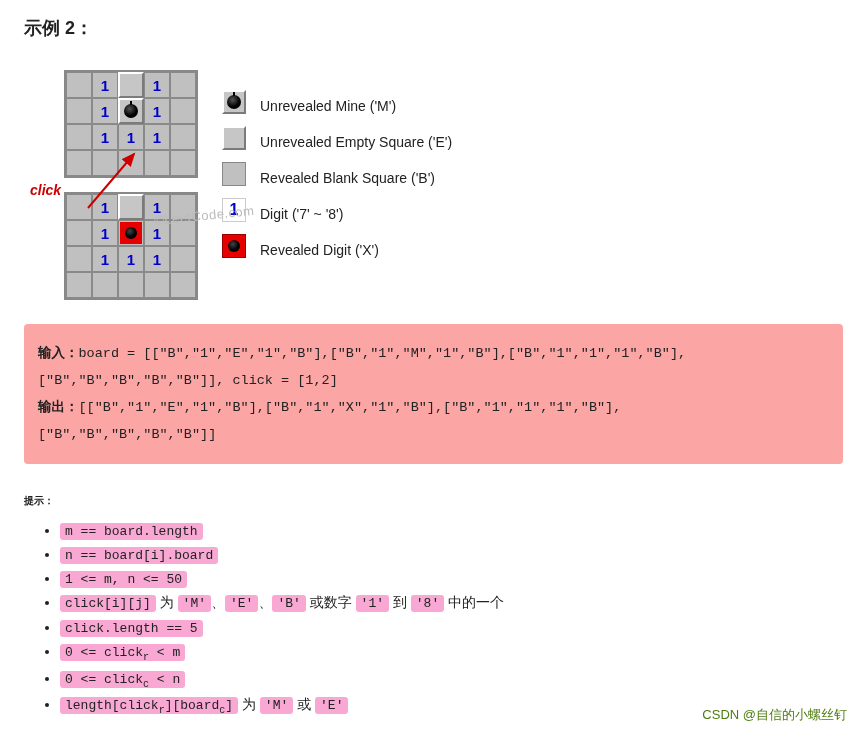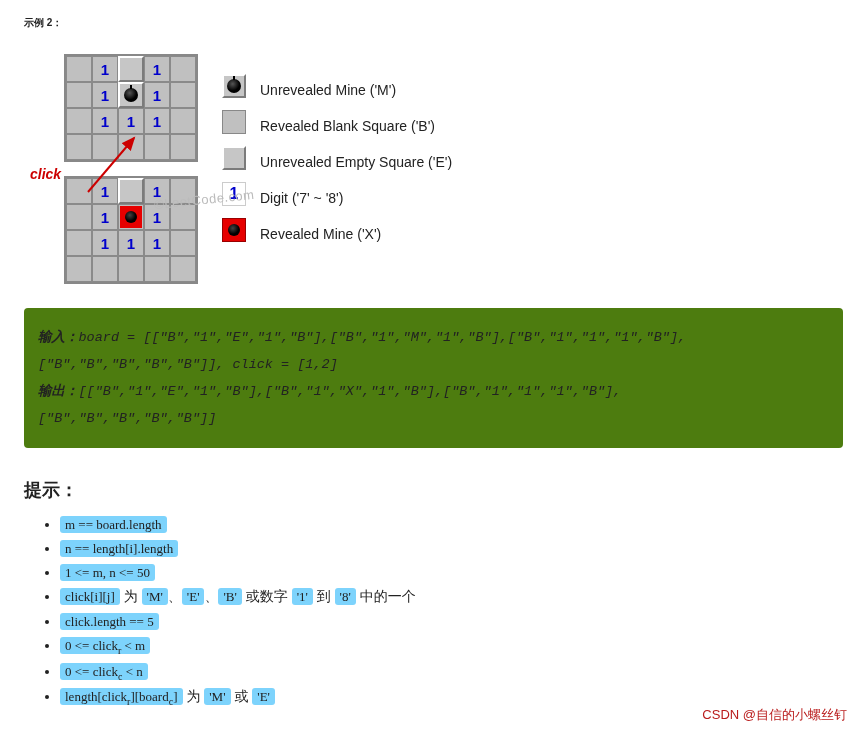--- a/index.html
+++ b/index.html
@@ -7,22 +7,22 @@
     font-size: 14px;
     color: #222;
     margin: 0;
     padding: 16px 24px;
     width: 867px;
     box-sizing: border-box;
     background: #fff;
   }
   .example-title {
     font-weight: bold;
-    font-size: 10px;
-    margin-bottom: 24px;
+    font-size: 18px;
+    margin-bottom: 30px;
   }
   .figure-area {
     display: flex;
     align-items: flex-start;
     gap: 24px;
     margin-left: 40px;
     margin-bottom: 24px;
   }
   .boards-col {
     position: relative;
@@ -135,59 +135,58 @@
     color: #0000cc;
     font-weight: bold;
     font-size: 16px;
   }
   .lb-red {
     background: #e60000;
     border: 1px solid #900;
   }
 
   .codebox {
-    background: #4d7c0f;
+    background: #fca5a5;
     border-radius: 4px;
     padding: 16px 14px;
     font-family: "Courier New", monospace;
     font-size: 13.5px;
     line-height: 2.0;
     white-space: pre-wrap;
     margin-bottom: 30px;
-    font-style: italic;
   }
   .codebox .lbl { font-weight: bold; }
 
   .hints-title {
     font-weight: bold;
-    font-size: 18px;
+    font-size: 10px;
     margin-bottom: 14px;
   }
   ul.hints {
     margin: 0 0 0 36px;
     padding: 0;
     list-style: disc;
   }
   ul.hints li {
     margin-bottom: 7px;
     font-size: 14px;
   }
   code.inline {
-    background: #7dd3fc;
+    background: #f9a8d4;
     padding: 1px 5px;
     border-radius: 3px;
-    font-family: Liberation Serif, serif;
+    font-family: Liberation Mono, monospace;
     font-size: 13px;
   }
   sub { font-size: 10px; }
   .footer-mark {
     position: fixed;
     right: 20px;
     bottom: 16px;
-    color: #b91c1c;
+    color: #4d7c0f;
     font-size: 13px;
   }
 </style>
 </head>
 <body>
 
 <div class="example-title">示例 2：</div>
 
 <div class="figure-area">
   <div class="boards-col">
@@ -255,49 +254,49 @@
   </div>
 
   <div class="legend">
     <div class="legend-row">
       <div class="legend-box lb-raised">
           <div class="bomb-black"></div>
         </div>
       <span>Unrevealed Mine ('M')</span>
     </div>
     <div class="legend-row">
+      <div class="legend-box lb-raised"></div>
+      <span>Unrevealed Empty Square ('E')</span>
+    </div>
+    <div class="legend-row">
       <div class="legend-box lb-flat"></div>
       <span>Revealed Blank Square ('B')</span>
-    </div>
-    <div class="legend-row">
-      <div class="legend-box lb-raised"></div>
-      <span>Unrevealed Empty Square ('E')</span>
     </div>
     <div class="legend-row">
       <div class="legend-box lb-digit">1</div>
       <span>Digit ('7' ~ '8')</span>
     </div>
     <div class="legend-row">
       <div class="legend-box lb-red">
           <div class="bomb-red-inner" style="background:radial-gradient(circle at 40% 35%, #444 0%, #000 55%);border-radius:50%;width:12px;height:12px;"></div>
         </div>
-      <span>Revealed Mine ('X')</span>
+      <span>Revealed Digit ('X')</span>
     </div>
   </div>
 </div>
 
 <div class="codebox"><span class="lbl">输入：</span><span>board = [["B","1","E","1","B"],["B","1","M","1","B"],["B","1","1","1","B"],
 ["B","B","B","B","B"]], click = [1,2]</span>
 <span class="lbl">输出：</span><span>[["B","1","E","1","B"],["B","1","X","1","B"],["B","1","1","1","B"],
 ["B","B","B","B","B"]]</span></div>
 
 <div class="hints-title">提示：</div>
 <ul class="hints">
   <li><code class="inline">m == board.length</code></li>
-  <li><code class="inline">n == length[i].length</code></li>
+  <li><code class="inline">n == board[i].board</code></li>
   <li><code class="inline">1 &lt;= m, n &lt;= 50</code></li>
   <li>
     <code class="inline">click[i][j]</code><span> 为 </span><code class="inline">'M'</code><span>、</span><code class="inline">'E'</code><span>、</span><code class="inline">'B'</code><span> 或数字 </span><code class="inline">'1'</code><span> 到 </span><code class="inline">'8'</code><span> 中的一个</span>
   </li>
   <li><code class="inline">click.length == 5</code></li>
   <li><code class="inline"><span>0 &lt;= click</span><sub>r</sub><span> &lt; m</span></code></li>
   <li><code class="inline"><span>0 &lt;= click</span><sub>c</sub><span> &lt; n</span></code></li>
   <li>
     <code class="inline"><span>length[click</span><sub>r</sub><span>][board</span><sub>c</sub><span>]</span></code><span> 为 </span><code class="inline">'M'</code><span> 或 </span><code class="inline">'E'</code>
   </li>

